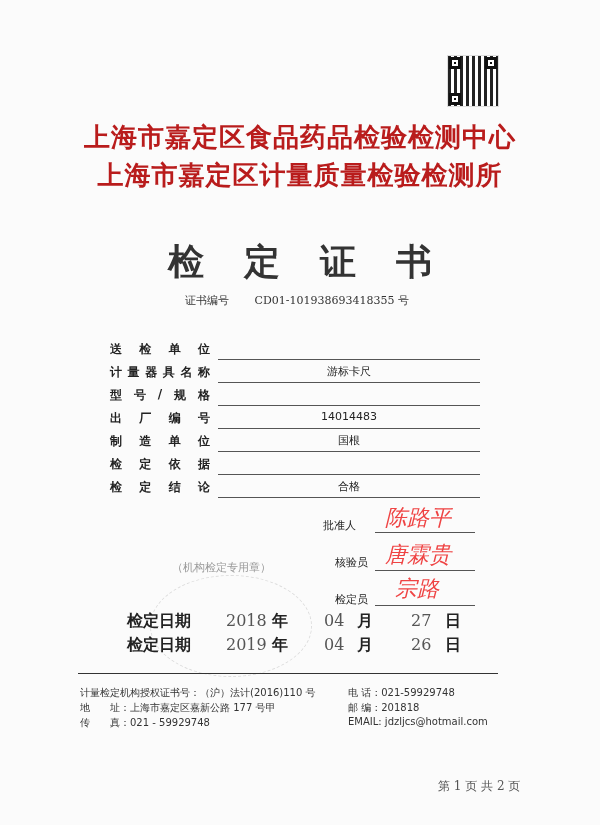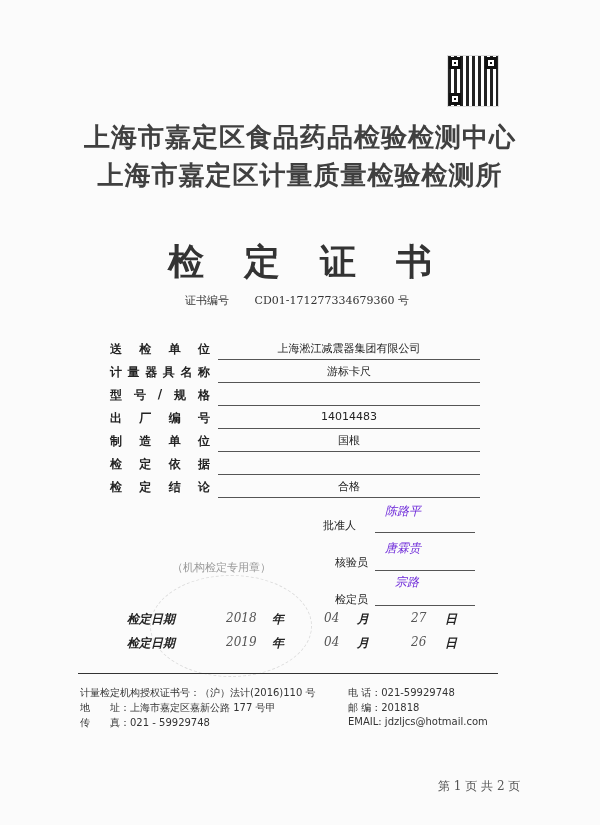--- a/index.html
+++ b/index.html
@@ -11,35 +11,35 @@
   .qr {
     left: 447px; top: 55px; width: 50px; height: 50px;
     background:
       repeating-linear-gradient(90deg, #222 0 3px, transparent 3px 6px),
       repeating-linear-gradient(0deg, #fff 0 2px, transparent 2px 5px);
     background-color: #fff;
     border: 1px solid #ddd;
   }
   .qr .fp { position: absolute; width: 12px; height: 12px; border: 3px solid #111; background: #fff; box-sizing: border-box; }
   .qr .fp::after { content: ""; position: absolute; left: 2px; top: 2px; width: 2px; height: 2px; background: #111; }
-  .org { left: 0; width: 600px; text-align: center; font-size: 26px; font-weight: bold; color: #404040; letter-spacing: 1px; font-family: Liberation Mono, monospace; }
+  .org { left: 0; width: 600px; text-align: center; font-size: 26px; font-weight: bold; color: #b91c1c; letter-spacing: 1px; font-family: Liberation Mono, monospace; }
   .title { left: 0; width: 600px; text-align: center; top: 238px; font-size: 36px; font-weight: bold; color: #333; letter-spacing: 40px; padding-left: 20px; }
   .certno { top: 293px; left: 185px; font-size: 11px; color: #333; }
   .certno .lbl { font-weight: normal; margin-right: 22px; }
   .certno .val { font-family: "DejaVu Serif", serif; }
   .row { left: 110px; width: 360px; height: 22px; }
   .row .label { position: absolute; left: 0; top: 2px; font-size: 12px; font-weight: bold; width: 100px; display: flex; justify-content: space-between; }
   .row .value { position: absolute; left: 108px; width: 262px; top: 2px; text-align: center; font-size: 11px; }
   .row .line { position: absolute; left: 108px; width: 262px; top: 20px; height: 1px; background: #555; }
   .sig { font-size: 11px; font-weight: normal; }
   .sigline { height: 1px; background: #555; width: 100px; }
-  .signature { font-family: "DejaVu Serif", serif; font-style: italic; font-size: 12px; color: #6d28d9; }
+  .signature { font-family: "DejaVu Serif", serif; font-style: italic; font-size: 22px; color: #ef4444; }
   .seal-lbl { left: 172px; top: 560px; font-size: 11px; color: #999; }
   .seal { left: 150px; top: 575px; width: 160px; height: 100px; border-radius: 50%; border: 1px dashed #ddd; }
-  .daterow { font-size: 12px; font-style: italic; }
+  .daterow { font-size: 16px; }
   .daterow .dl { font-weight: bold; position: absolute; left: 0; }
   .daterow .num { font-family: "DejaVu Serif", serif; color: #555; position: absolute; margin-left: 12px; }
   .daterow .unit { font-weight: bold; position: absolute; }
   .footer-line { left: 78px; top: 673px; width: 420px; height: 1px; background: #333; }
   .foot { font-size: 10px; color: #333; }
   .page { left: 438px; top: 778px; font-size: 12px; color: #555; font-family: "DejaVu Serif", serif; }
 </style>
 </head>
 <body>
 
@@ -49,32 +49,31 @@
   <div class="fp" style="left:1px;bottom:1px"></div>
 </div>
 
 <div class="abs org" style="top:120px">上海市嘉定区食品药品检验检测中心</div>
 <div class="abs org" style="top:158px">上海市嘉定区计量质量检验检测所</div>
 
 <div class="abs title">检定证书</div>
 
 <div class="abs certno">
   <span class="lbl">证书编号</span>
-  <span class="val">CD01-171277334679360 号</span>
+  <span class="val">CD01-101938693418355 号</span>
 </div>
 
 <div id="fields">
     <div class="abs row" style="top: 339px;">
       <div class="label">
         <span>送</span>
         <span>检</span>
         <span>单</span>
         <span>位</span>
       </div>
-      <div class="value">上海淞江减震器集团有限公司</div>
       <div class="line"></div>
     </div>
     <div class="abs row" style="top: 362px;">
       <div class="label">
         <span>计</span>
         <span>量</span>
         <span>器</span>
         <span>具</span>
         <span>名</span>
         <span>称</span>

